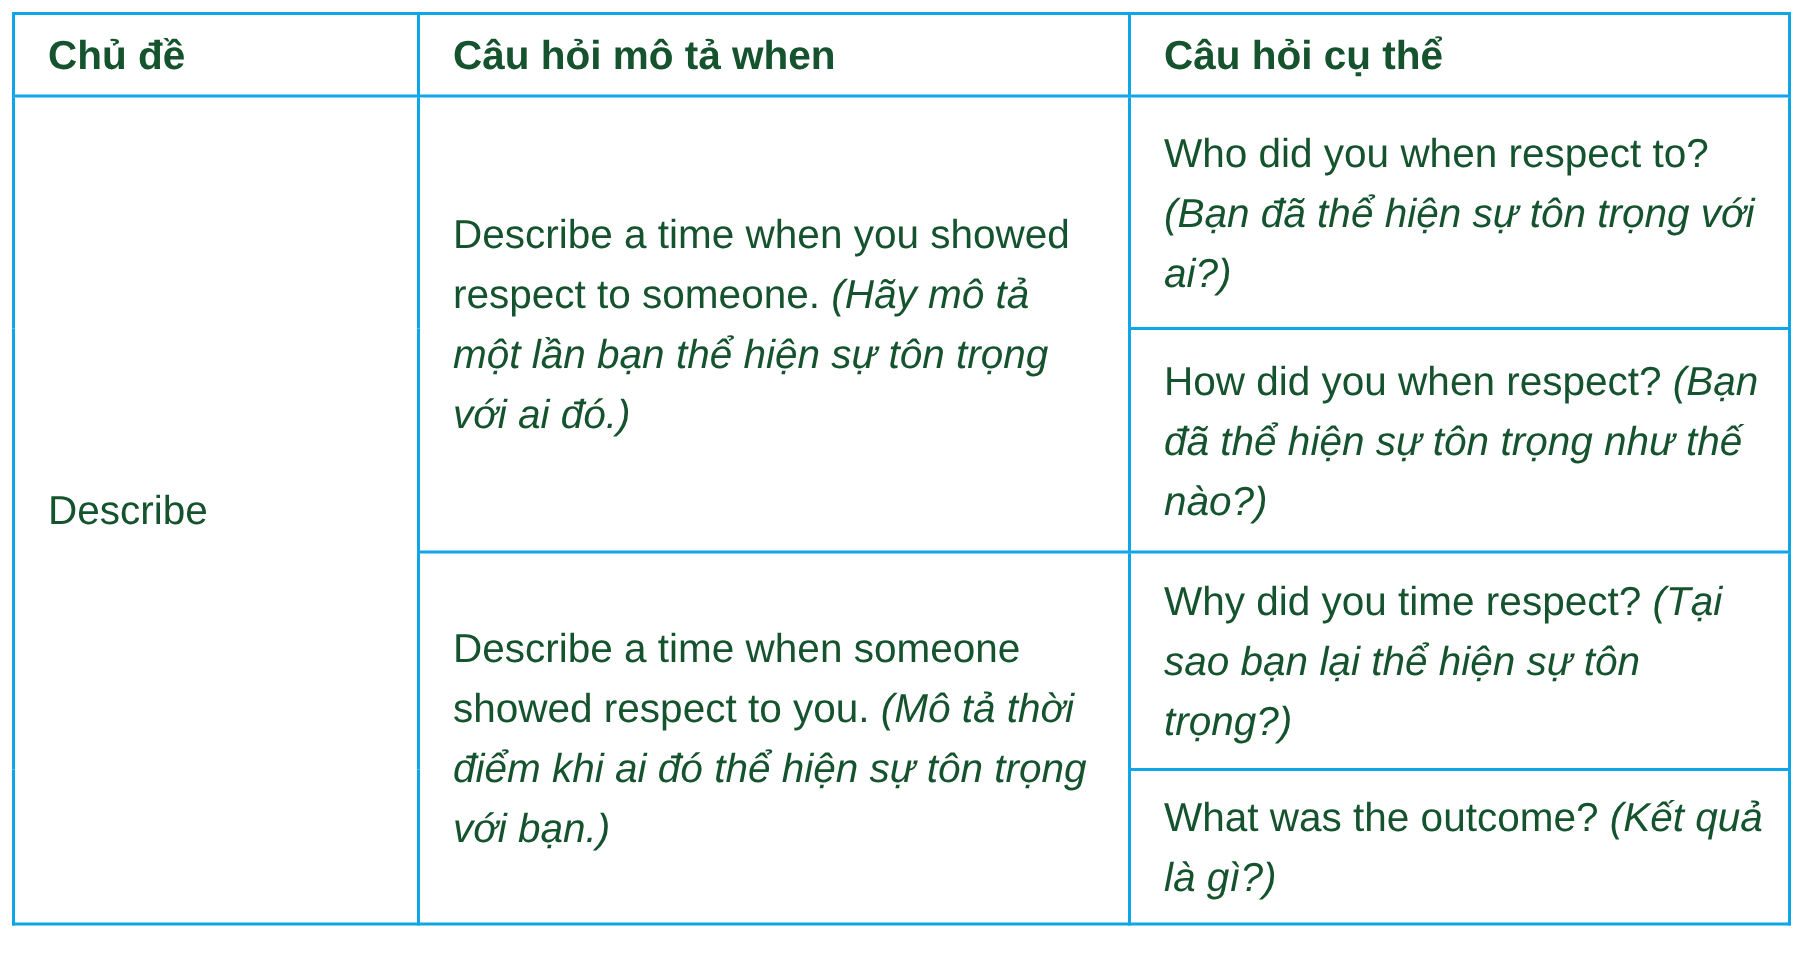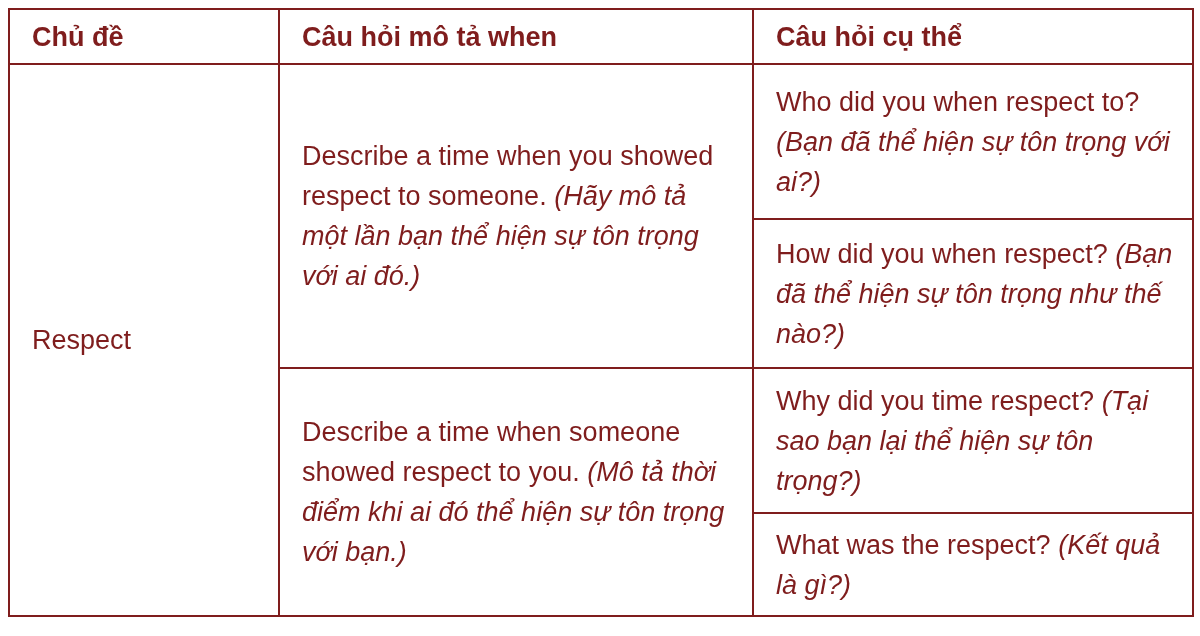--- a/index.html
+++ b/index.html
@@ -14,27 +14,27 @@
   .qa-table {
     border-collapse: collapse;
     table-layout: fixed;
     width: 1184px;
     margin: 8px;
     background: #ffffff;
   }
   .qa-table th,
   .qa-table td {
     box-sizing: border-box;
-    border: 2px solid #7f1d1d;
+    border: 2px solid #0ea5e9;
     vertical-align: middle;
     text-align: left;
     padding: 10px 14px 10px 22px;
     font-size: 27px;
     line-height: 40px;
-    color: #7f1d1d;
+    color: #14532d;
     background: #ffffff;
     overflow: hidden;
   }
   .qa-table th {
     font-weight: bold;
     height: 55px;
     padding-top: 6px;
     padding-bottom: 6px;
   }
   .vi {
@@ -56,21 +56,21 @@
   </colgroup>
   <thead>
     <tr>
       <th>Chủ đề</th>
       <th>Câu hỏi mô tả when</th>
       <th>Câu hỏi cụ thể</th>
     </tr>
   </thead>
   <tbody>
     <tr class="row-1">
-      <td rowspan="4">Respect</td>
+      <td rowspan="4">Describe</td>
       <td rowspan="2">
         <span>Describe a time when you showed respect to someone. </span><span class="vi">(Hãy mô tả một lần bạn thể hiện sự tôn trọng với ai đó.)</span>
       </td>
       <td>
         <span>Who did you when respect to? </span><span class="vi">(Bạn đã thể hiện sự tôn trọng với ai?)</span>
       </td>
     </tr>
     <tr class="row-2">
       <td>
         <span>How did you when respect? </span><span class="vi">(Bạn đã thể hiện sự tôn trọng như thế nào?)</span>
@@ -79,17 +79,17 @@
     <tr class="row-3">
       <td rowspan="2">
         <span>Describe a time when someone showed respect to you. </span><span class="vi">(Mô tả thời điểm khi ai đó thể hiện sự tôn trọng với bạn.)</span>
       </td>
       <td>
         <span>Why did you time respect? </span><span class="vi">(Tại sao bạn lại thể hiện sự tôn trọng?)</span>
       </td>
     </tr>
     <tr class="row-4">
       <td>
-        <span>What was the respect? </span><span class="vi">(Kết quả là gì?)</span>
+        <span>What was the outcome? </span><span class="vi">(Kết quả là gì?)</span>
       </td>
     </tr>
   </tbody>
 </table>
 
 </body></html>

